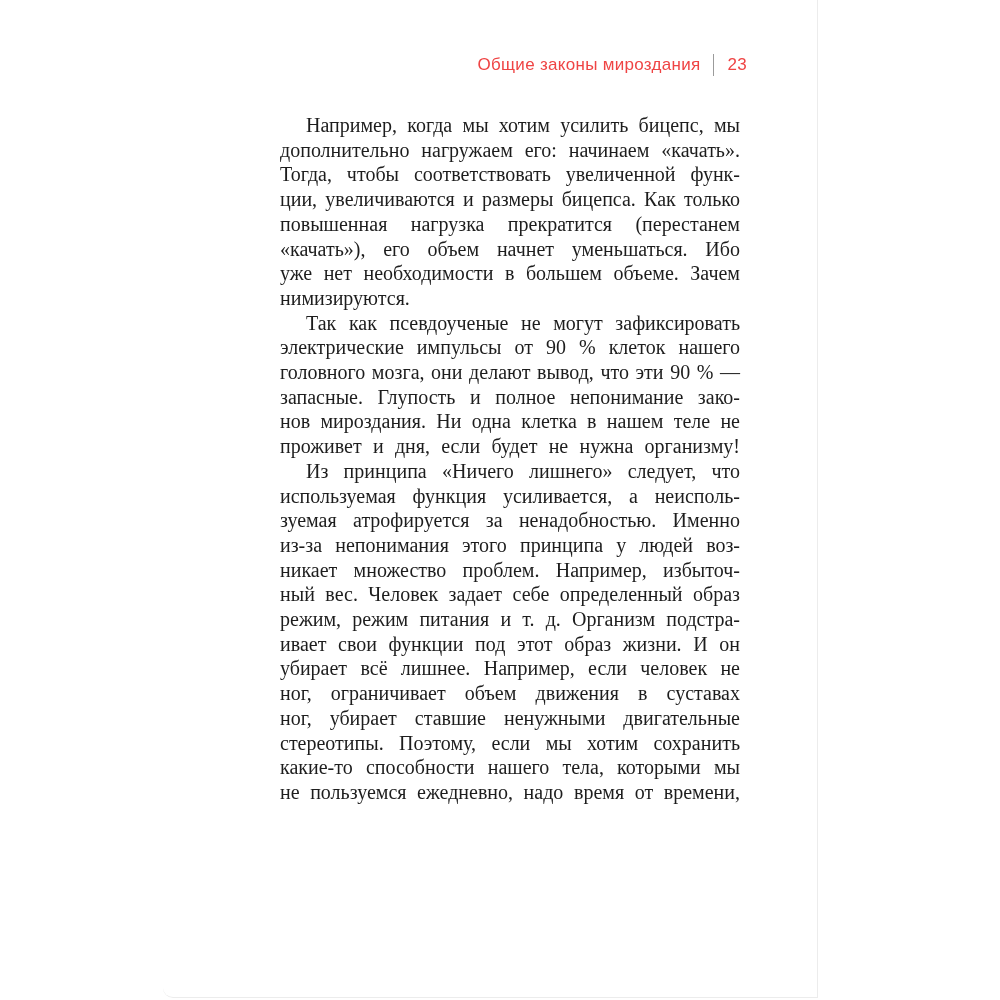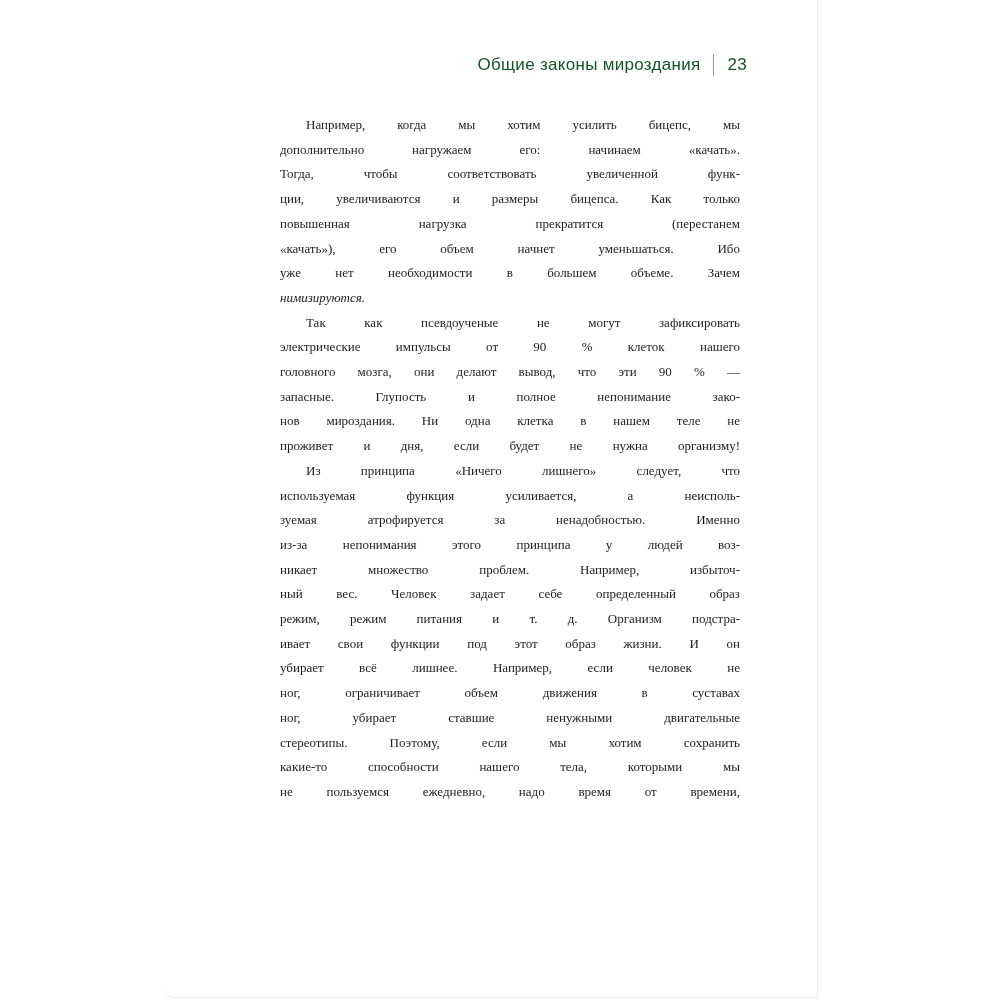--- a/index.html
+++ b/index.html
@@ -20,43 +20,43 @@
     pointer-events: none;
   }
   .header {
     position: absolute;
     top: 54px; left: 280px; width: 467px;
     display: flex;
     justify-content: flex-end;
     align-items: center;
     font-family: "Liberation Sans", sans-serif;
     font-size: 17px;
-    color: #14532d;
+    color: #ef4444;
     letter-spacing: 0.3px;
   }
   .header .divider {
     width: 1px; height: 22px;
     background: #9b9b9b;
     margin: 0 13px;
   }
   .text-block {
     position: absolute;
     top: 113px; left: 280px; width: 460px;
     color: #1d1d1d;
-    font-size: 13px;
+    font-size: 20px;
     line-height: 24.7px;
   }
   .text-block p { margin: 0; }
   .line {
     text-align: justify;
     text-align-last: justify;
     text-justify: inter-word;
   }
   .line.indent { padding-left: 26px; }
-  .line.short { text-align-last: left; font-style: italic; }
+  .line.short { text-align-last: left; }
 </style>
 </head>
 <body>
 
 <div class="page-edge"></div>
 
 <div class="header">
   <span>Общие законы мироздания</span>
   <span class="divider"></span>
   <span>23</span>

